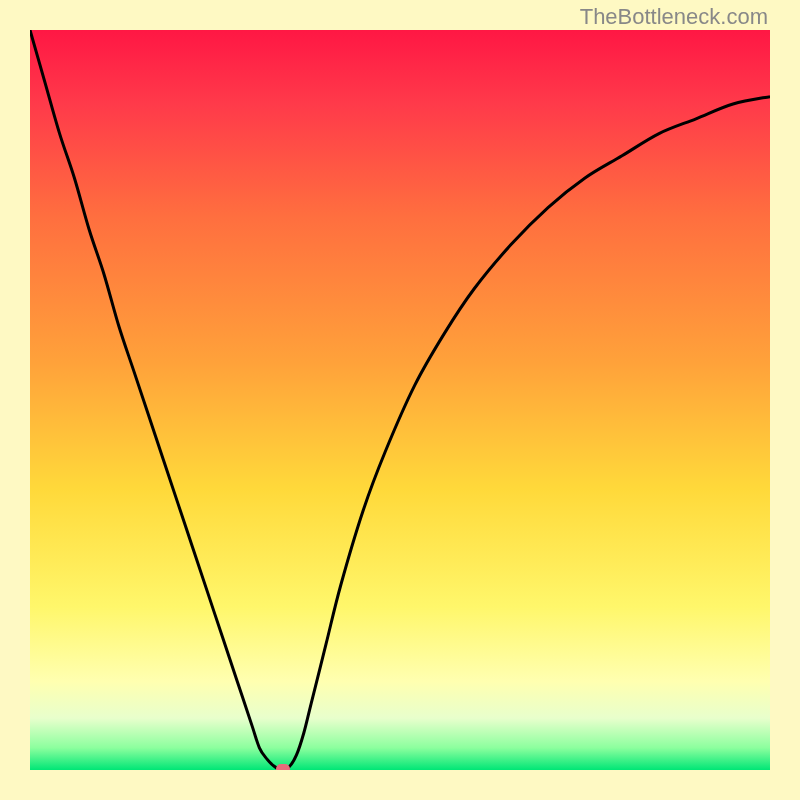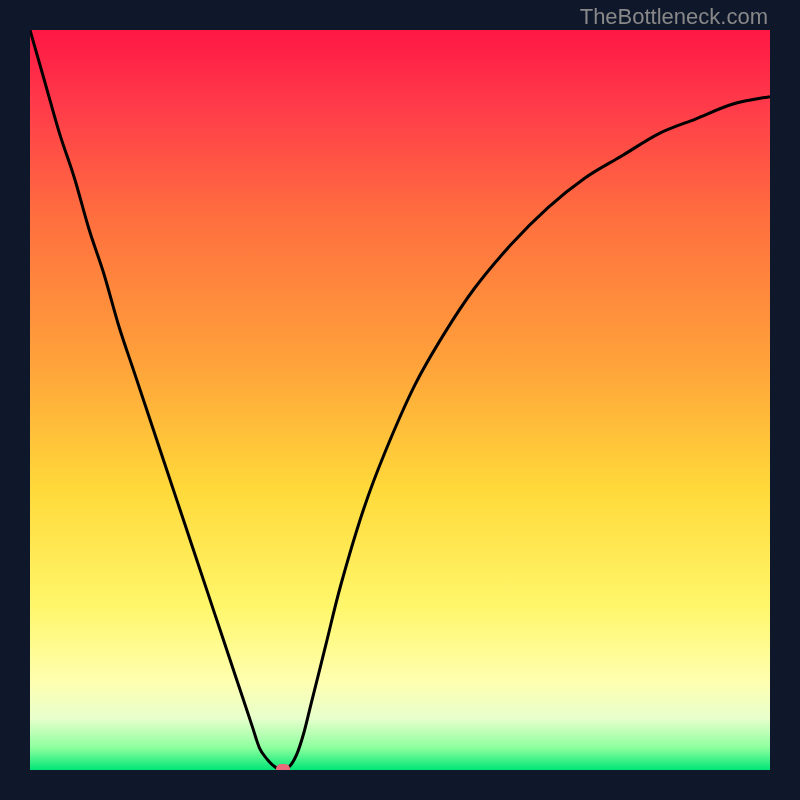--- a/index.html
+++ b/index.html
@@ -7,21 +7,21 @@
     padding: 0;
     width: 800px;
     height: 800px;
     overflow: hidden;
     font-family: Arial, sans-serif;
   }
   .chart-container {
     position: relative;
     width: 800px;
     height: 800px;
-    background: #0f172a;
+    background: #fef9c3;
   }
   .plot-area {
     position: absolute;
     left: 30px;
     top: 30px;
     width: 740px;
     height: 740px;
     overflow: hidden;
   }
   .gradient-bg {

